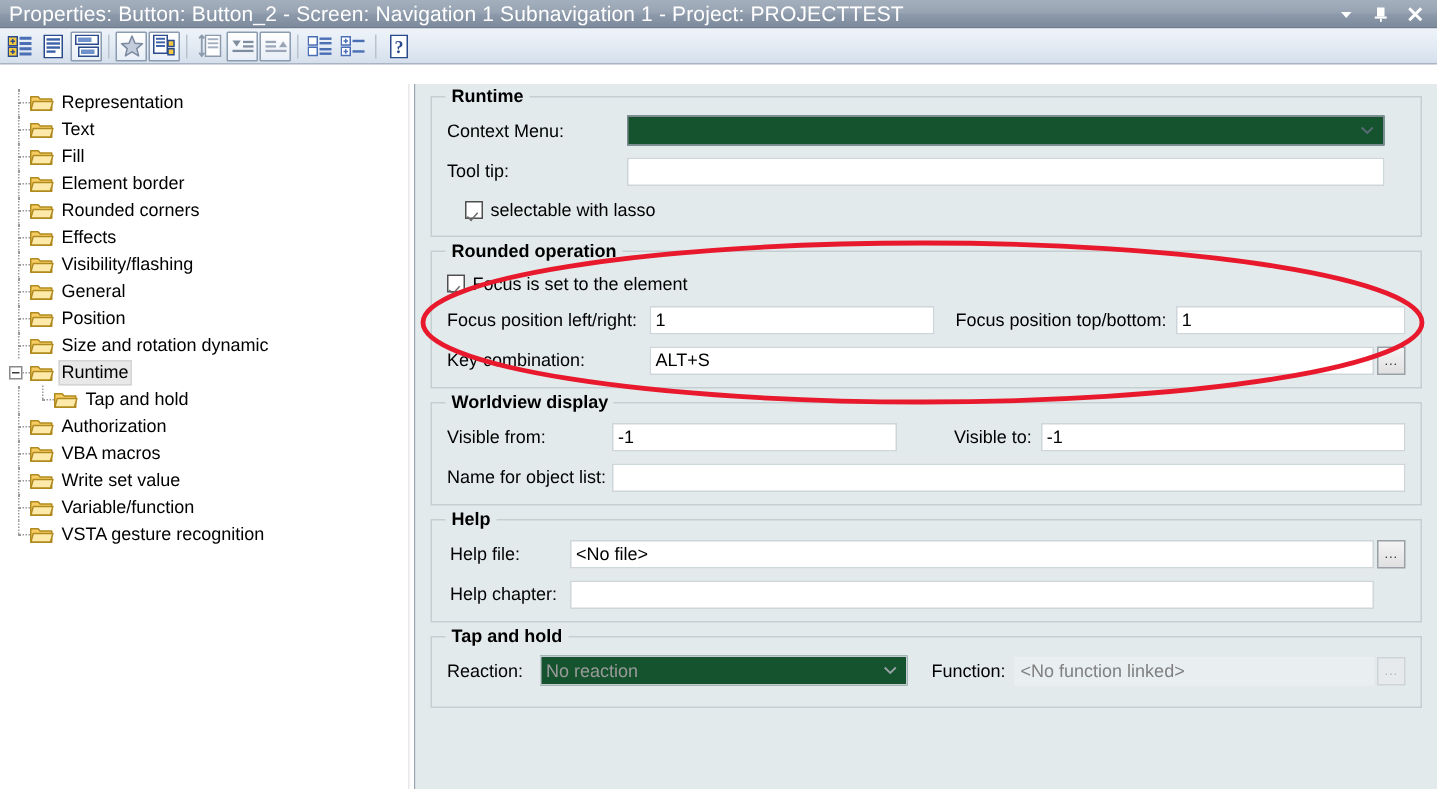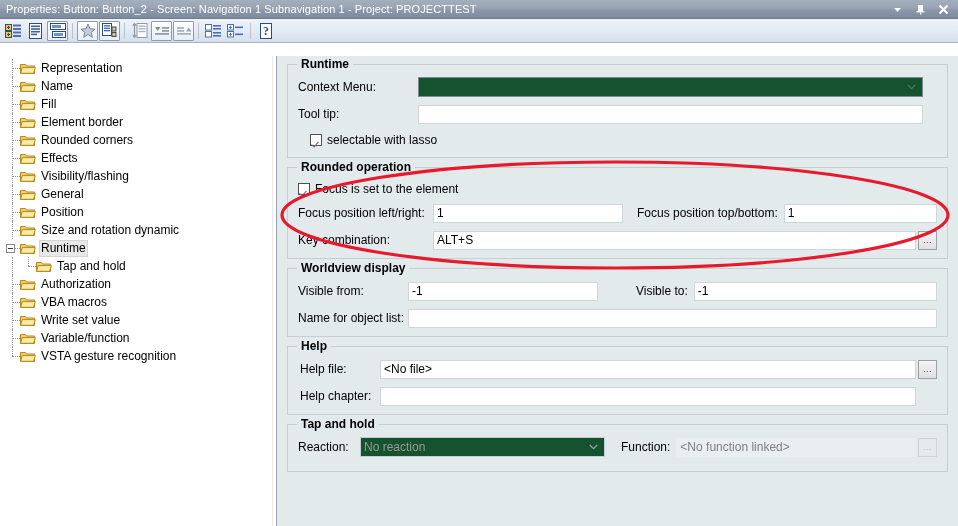--- a/index.html
+++ b/index.html
@@ -20,21 +20,21 @@
     height: 19px;
     background: linear-gradient(to bottom, #a4afbd 0%, #98a4b3 45%, #8c99aa 55%, #7d8a9c 100%);
     display: flex;
     align-items: center;
     padding: 0 4px 0 6px;
     box-sizing: border-box;
     border-bottom: 1px solid #6f7c8e;
   }
   .titlebar-text {
     color: #ffffff;
-    font-size: 11px;
+    font-size: 14px;
     white-space: nowrap;
     flex: 1;
     letter-spacing: 0.1px;
   }
   .titlebar-buttons {
     display: flex;
     align-items: center;
     gap: 10px;
     padding-right: 4px;
   }
@@ -455,21 +455,21 @@
               <path d="M2.2 5.6 L15.3 5.6 L13.6 11.3 L0.6 11.3 Z" fill="#fde9a9" stroke="#b08a1e" stroke-width="1" stroke-linejoin="round"></path>
             </svg></span>
           <span class="tlabel">Representation</span>
         </div>
         <div class="tnode">
           <span class="elbow"></span>
           <span class="folder"><svg width="16" height="13" viewBox="0 0 16 13">
               <path d="M0.5 2.5 L0.5 11.5 L14.5 11.5 L14.5 4 L6.8 4 L5.4 2.5 Z" fill="#f7cd63" stroke="#b08a1e" stroke-width="1" stroke-linejoin="round"></path>
               <path d="M2.2 5.6 L15.3 5.6 L13.6 11.3 L0.6 11.3 Z" fill="#fde9a9" stroke="#b08a1e" stroke-width="1" stroke-linejoin="round"></path>
             </svg></span>
-          <span class="tlabel">Name</span>
+          <span class="tlabel">Text</span>
         </div>
         <div class="tnode">
           <span class="elbow"></span>
           <span class="folder"><svg width="16" height="13" viewBox="0 0 16 13">
               <path d="M0.5 2.5 L0.5 11.5 L14.5 11.5 L14.5 4 L6.8 4 L5.4 2.5 Z" fill="#f7cd63" stroke="#b08a1e" stroke-width="1" stroke-linejoin="round"></path>
               <path d="M2.2 5.6 L15.3 5.6 L13.6 11.3 L0.6 11.3 Z" fill="#fde9a9" stroke="#b08a1e" stroke-width="1" stroke-linejoin="round"></path>
             </svg></span>
           <span class="tlabel">Fill</span>
         </div>
         <div class="tnode">

